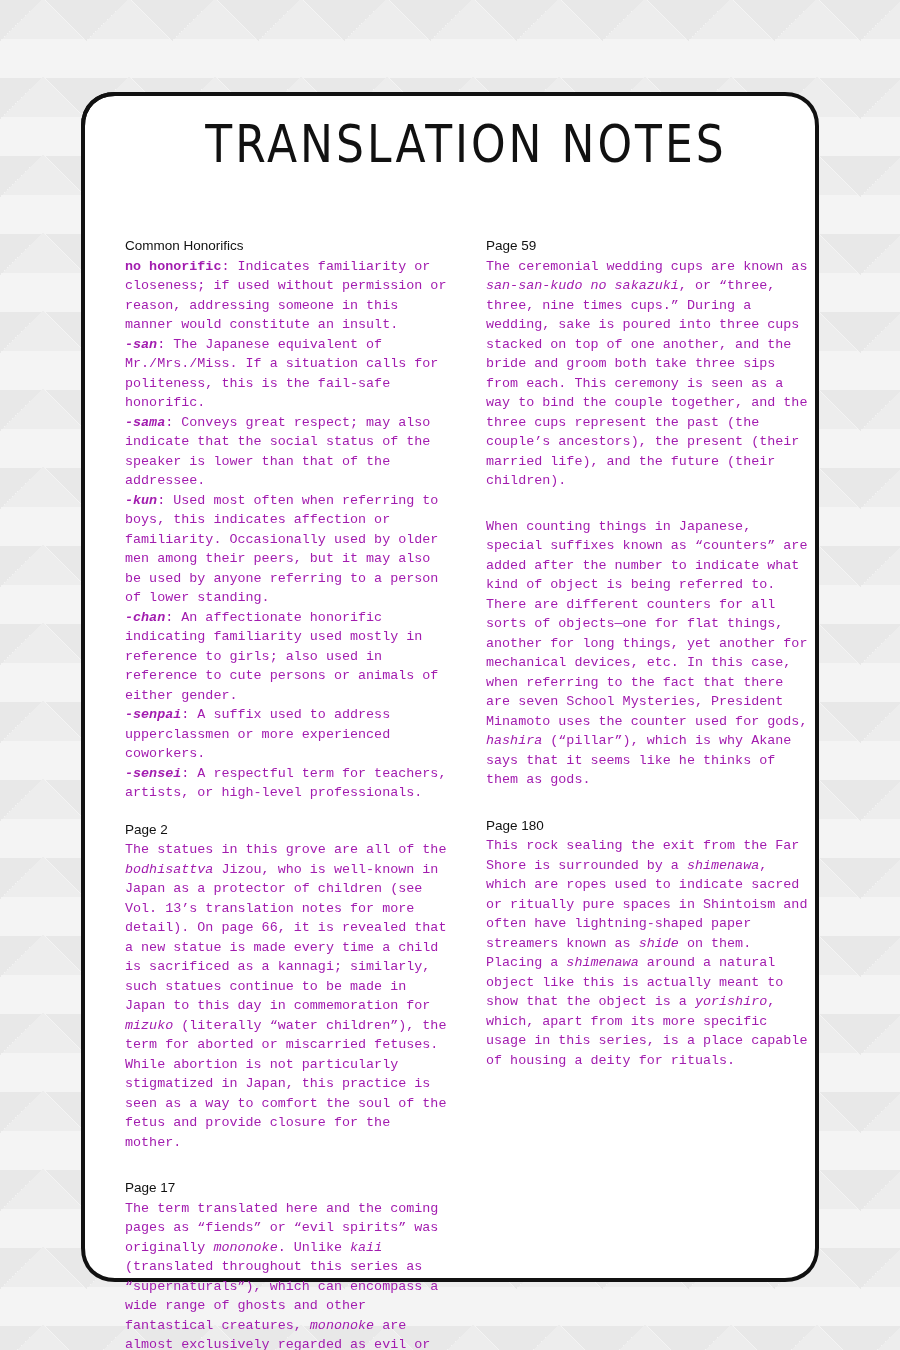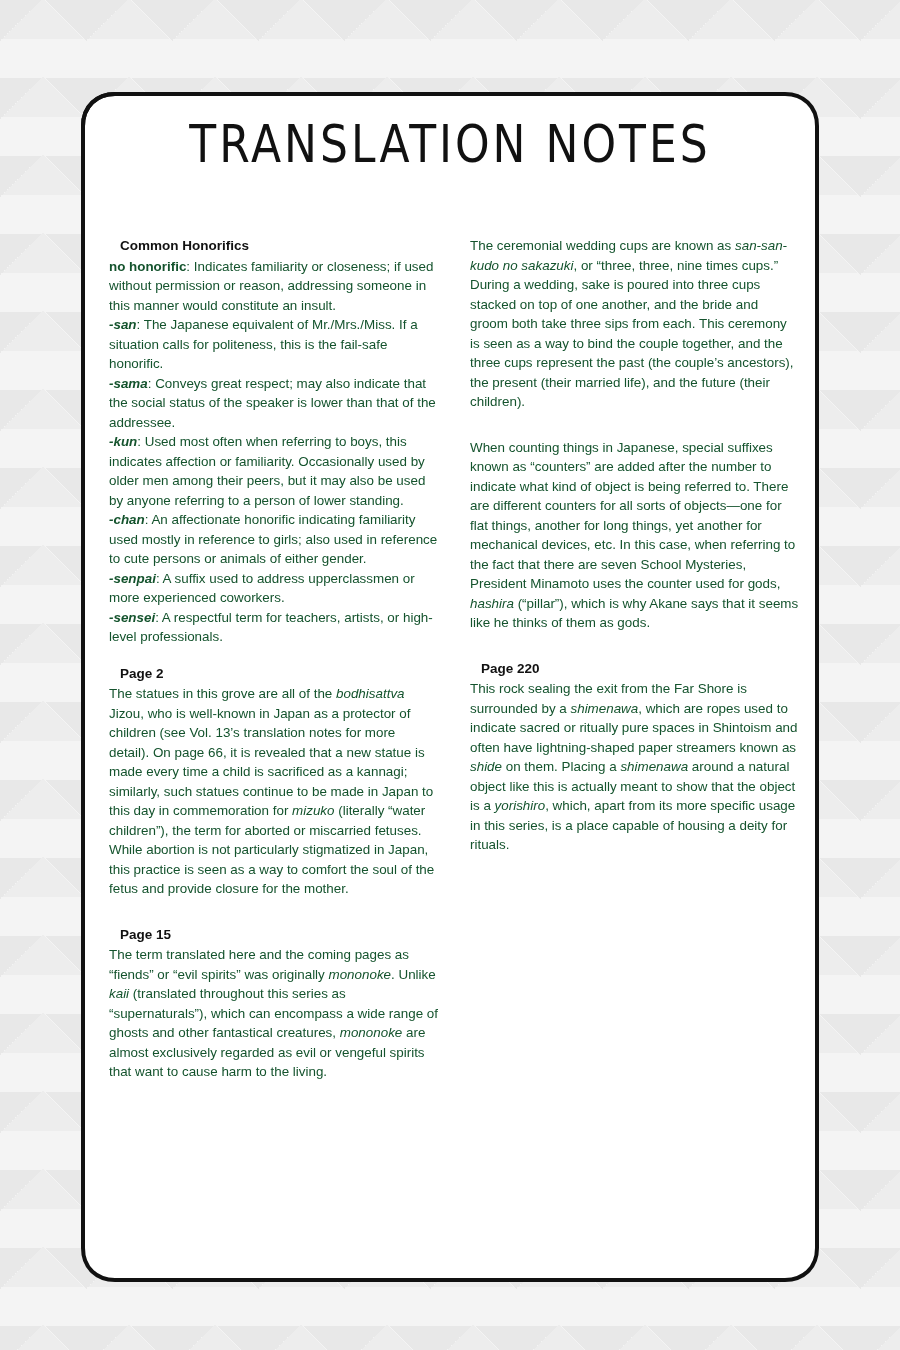--- a/index.html
+++ b/index.html
@@ -46,21 +46,21 @@
   }
   .page-frame svg {
     position: absolute;
     inset: 0;
     width: 100%;
     height: 100%;
   }
 
   .content {
     position: absolute;
-    left: 0;
+    left: 16px;
     top: 0;
     width: 750px;
     height: 1198px;
   }
 
   .notes-title {
     position: absolute;
     top: 26px;
     left: 0;
     width: 750px;
@@ -84,31 +84,31 @@
   }
   .col {
     width: 329px;
   }
 
   .note-block {
     margin-bottom: 17px;
   }
   .note-head {
     font-size: 13.5px;
-    font-weight: bold;
+    font-weight: normal;
     color: #111;
     line-height: 1.45;
     margin-bottom: 1px;
-    margin-left: 11px;
   }
   .note-body {
     font-size: 13.4px;
     line-height: 1.455;
-    color: #14532d;
+    color: #a21caf;
     text-align: left;
+    font-family: Liberation Mono, monospace;
   }
   .note-body i { font-style: italic; }
   .note-body b { font-weight: bold; }
 
   .gap-lg { margin-bottom: 26px; }
   .gap-xl { margin-bottom: 30px; }
 </style>
 </head>
 <body>
 
@@ -138,32 +138,33 @@
       <div class="col">
         <div class="note-block">
           <div class="note-head">Common Honorifics</div>
           <div class="note-body"><b>no honorific</b>: Indicates familiarity or closeness; if used without permission or reason, addressing someone in this manner would constitute an insult.<br><b><i>-san</i></b>: The Japanese equivalent of Mr./Mrs./Miss. If a situation calls for politeness, this is the fail-safe honorific.<br><b><i>-sama</i></b>: Conveys great respect; may also indicate that the social status of the speaker is lower than that of the addressee.<br><b><i>-kun</i></b>: Used most often when referring to boys, this indicates affection or familiarity. Occasionally used by older men among their peers, but it may also be used by anyone referring to a person of lower standing.<br><b><i>-chan</i></b>: An affectionate honorific indicating familiarity used mostly in reference to girls; also used in reference to cute persons or animals of either gender.<br><b><i>-senpai</i></b>: A suffix used to address upperclassmen or more experienced coworkers.<br><b><i>-sensei</i></b>: A respectful term for teachers, artists, or high-level professionals.</div>
         </div>
         <div class="note-block gap-lg">
           <div class="note-head">Page 2</div>
           <div class="note-body">The statues in this grove are all of the <i>bodhisattva</i> Jizou, who is well-known in Japan as a protector of children (see Vol. 13’s translation notes for more detail). On page 66, it is revealed that a new statue is made every time a child is sacrificed as a kannagi; similarly, such statues continue to be made in Japan to this day in commemoration for <i>mizuko</i> (literally “water children”), the term for aborted or miscarried fetuses. While abortion is not particularly stigmatized in Japan, this practice is seen as a way to comfort the soul of the fetus and provide closure for the mother.</div>
         </div>
         <div class="note-block gap-xl">
-          <div class="note-head">Page 15</div>
+          <div class="note-head">Page 17</div>
           <div class="note-body">The term translated here and the coming pages as “fiends” or “evil spirits” was originally <i>mononoke</i>. Unlike <i>kaii</i> (translated throughout this series as “supernaturals”), which can encompass a wide range of ghosts and other fantastical creatures, <i>mononoke</i> are almost exclusively regarded as evil or vengeful spirits that want to cause harm to the living.</div>
         </div>
       </div>
 
       <div class="col">
         <div class="note-block gap-lg">
+          <div class="note-head">Page 59</div>
           <div class="note-body">The ceremonial wedding cups are known as <i>san-san-kudo no sakazuki</i>, or “three, three, nine times cups.” During a wedding, sake is poured into three cups stacked on top of one another, and the bride and groom both take three sips from each. This ceremony is seen as a way to bind the couple together, and the three cups represent the past (the couple’s ancestors), the present (their married life), and the future (their children).</div>
         </div>
         <div class="note-block gap-lg">
           <div class="note-body">When counting things in Japanese, special suffixes known as “counters” are added after the number to indicate what kind of object is being referred to. There are different counters for all sorts of objects—one for flat things, another for long things, yet another for mechanical devices, etc. In this case, when referring to the fact that there are seven School Mysteries, President Minamoto uses the counter used for gods, <i>hashira</i> (“pillar”), which is why Akane says that it seems like he thinks of them as gods.</div>
         </div>
         <div class="note-block">
-          <div class="note-head">Page 220</div>
+          <div class="note-head">Page 180</div>
           <div class="note-body">This rock sealing the exit from the Far Shore is surrounded by a <i>shimenawa</i>, which are ropes used to indicate sacred or ritually pure spaces in Shintoism and often have lightning-shaped paper streamers known as <i>shide</i> on them. Placing a <i>shimenawa</i> around a natural object like this is actually meant to show that the object is a <i>yorishiro</i>, which, apart from its more specific usage in this series, is a place capable of housing a deity for rituals.</div>
         </div>
       </div>
     </div>
   </div>
 </div>
 
 </body></html>

